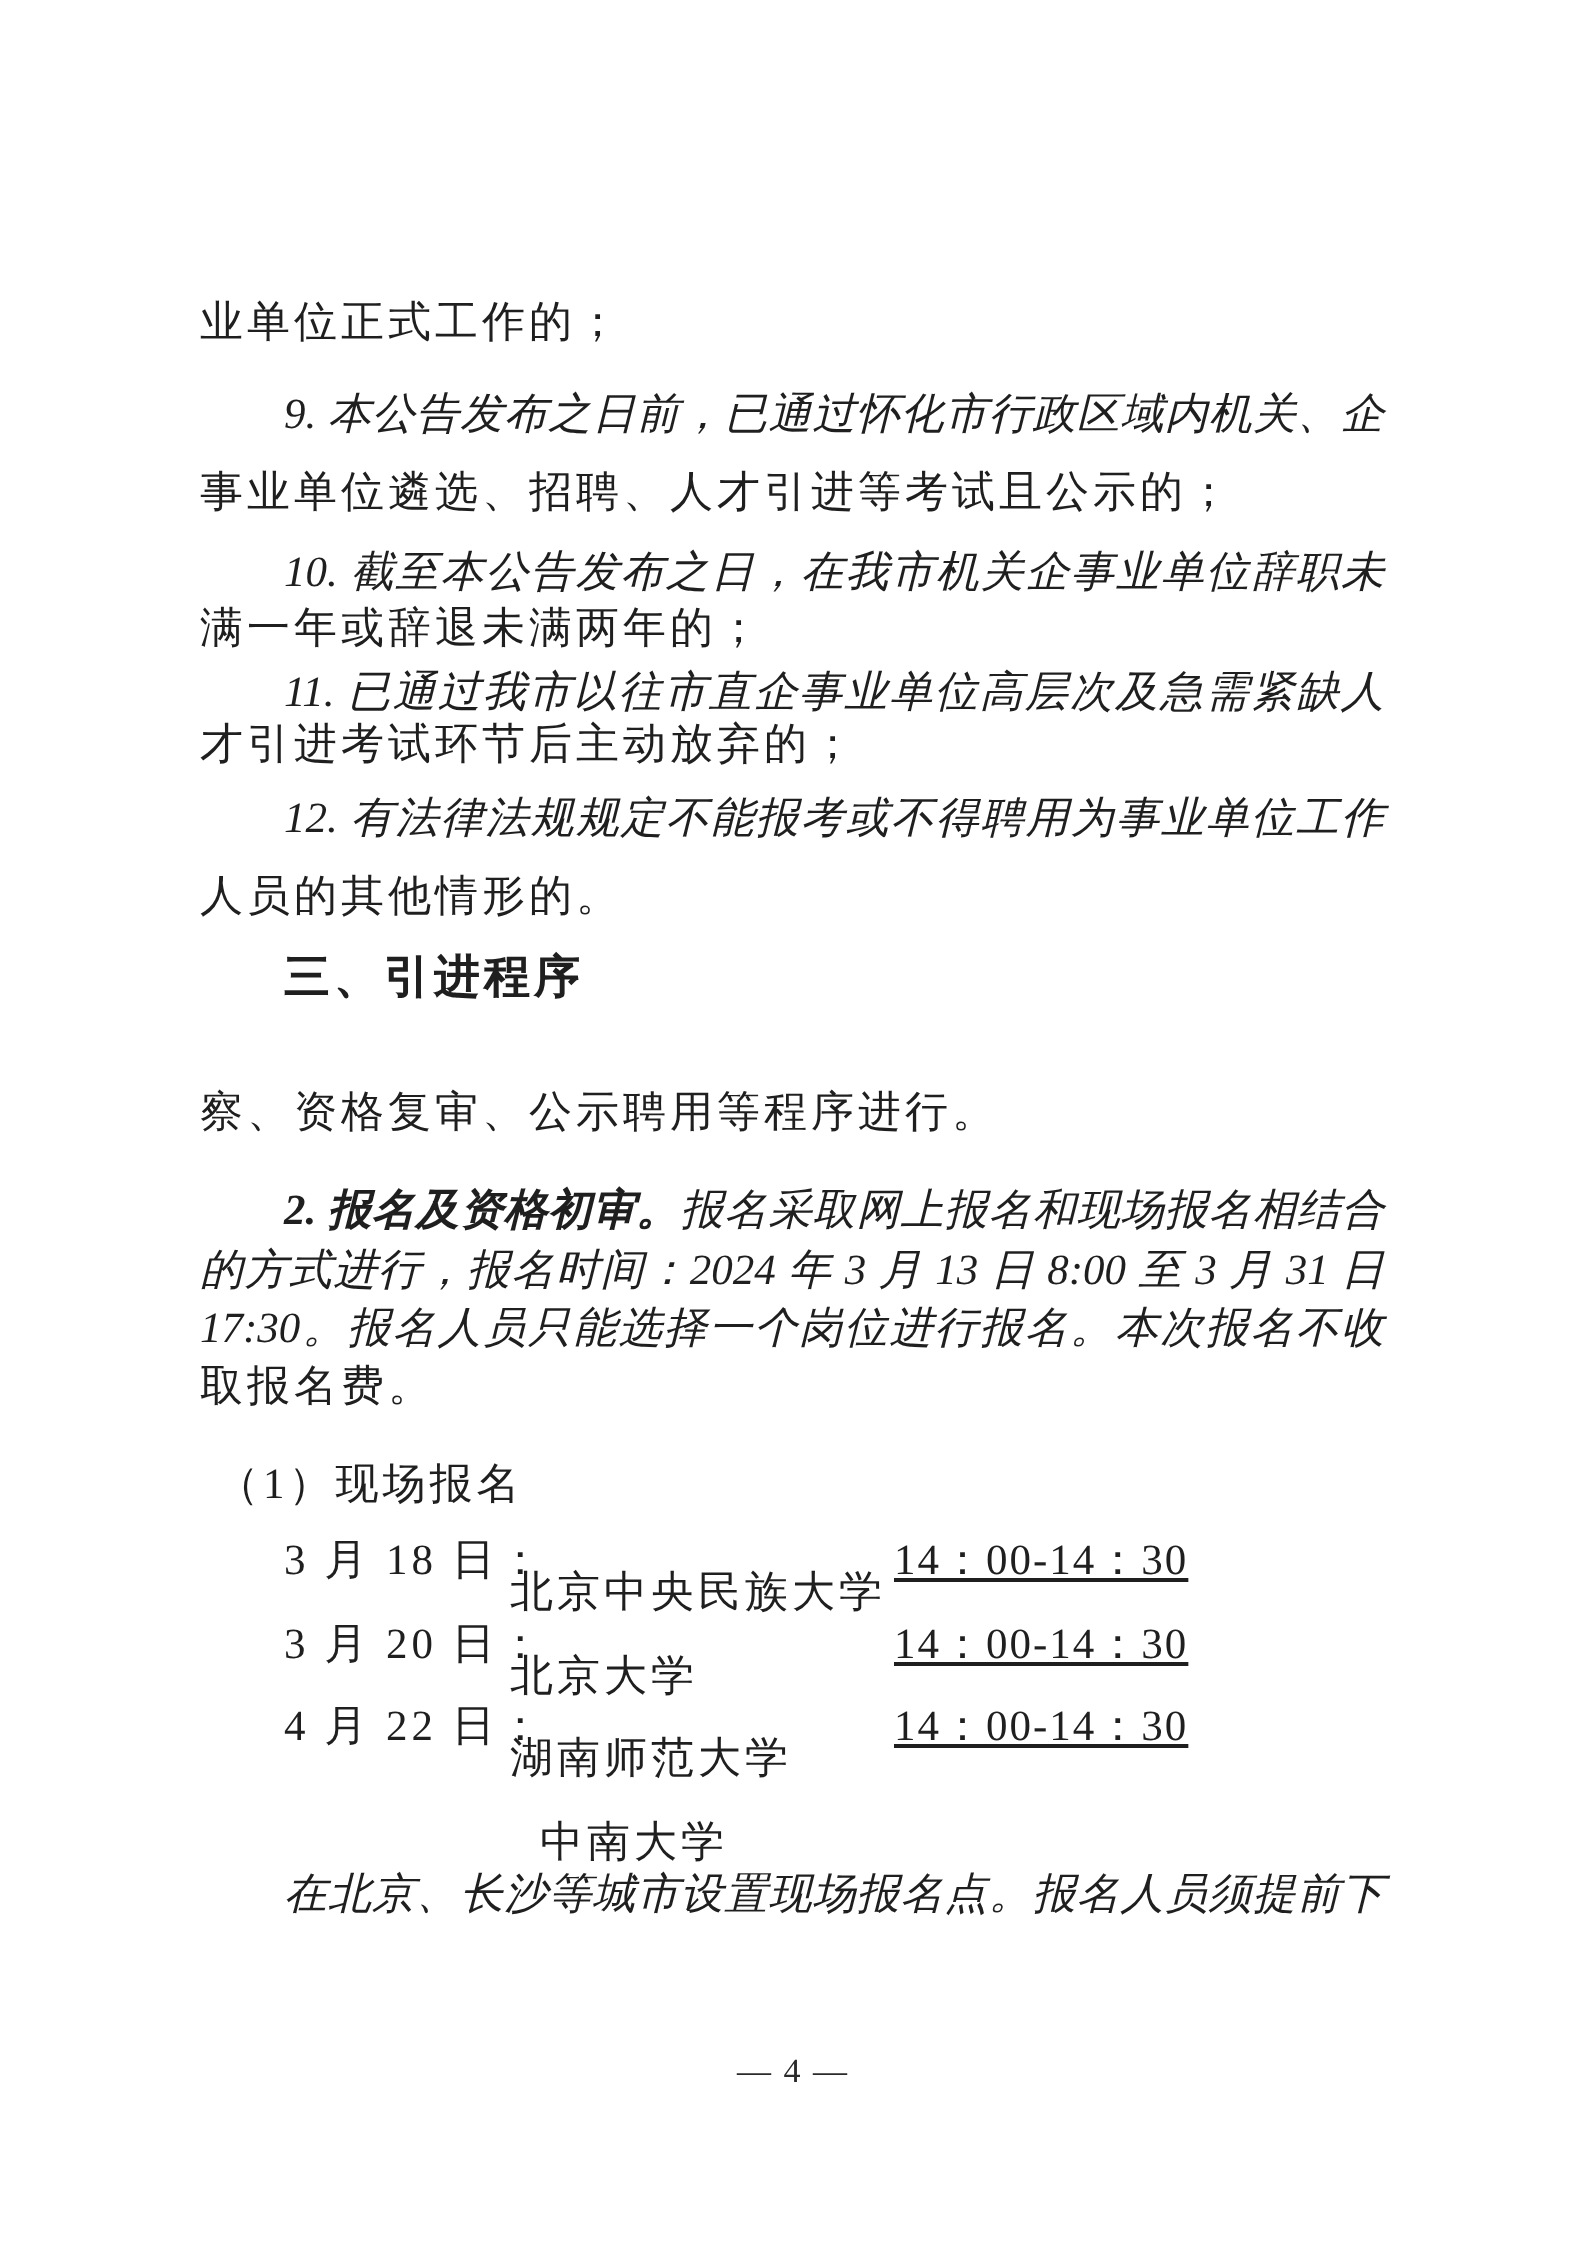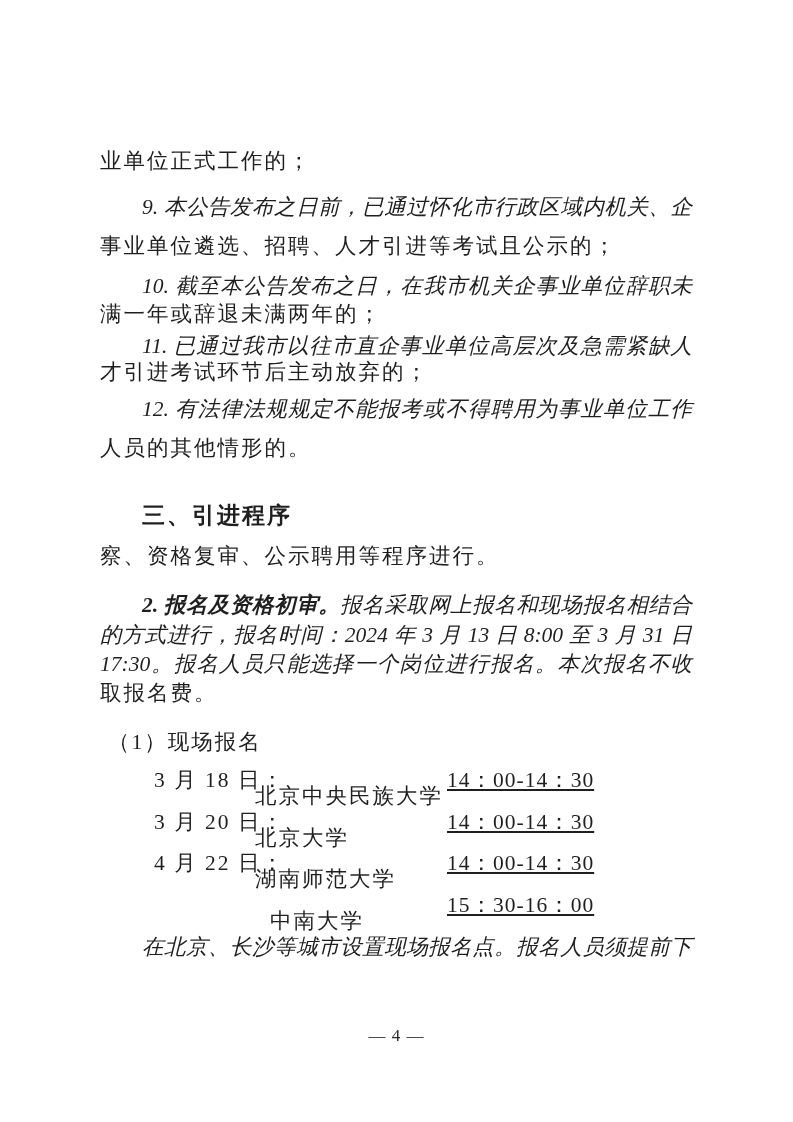--- a/index.html
+++ b/index.html
@@ -25,28 +25,27 @@
     letter-spacing:0;
     text-align:justify;
     text-align-last:justify;
     font-style:italic;
   }
   .ind42{padding-left:42px;}
   .ind14{padding-left:14px;}
   .ind8{padding-left:8px;}
   .bold{font-weight:bold;}
   .heading{
-    font-family:Liberation Mono, monospace;
+    font-family:Liberation Serif, serif;
     font-weight:bold;
     font-size:23px;
     letter-spacing:2px;
-    margin-top:28px;
   }
   .srow{position:absolute;left:100px;width:592px;height:30px;font-size:21.5px;line-height:30px;}
-  .srow .date{position:absolute;left:54px;letter-spacing:2px;white-space:nowrap;text-align:right;}
+  .srow .date{position:absolute;left:42px;letter-spacing:2px;white-space:nowrap;text-align:right;}
   .srow .place{position:absolute;left:155px;letter-spacing:2px;white-space:nowrap;margin-top:16px;}
   .srow .place.shift{left:170px;}
   .srow .time{position:absolute;left:347px;letter-spacing:1px;white-space:nowrap;text-decoration:underline;}
   .pagenum{
     position:absolute;
     left:0;top:1026px;width:793px;
     text-align:center;
     font-size:17px;
     letter-spacing:1px;
     color:#2a2a2a;
@@ -93,20 +92,19 @@
     <span class="time">14：00-14：30</span>
   </div>
   <div class="srow" style="top:848px">
     <span class="date">4 月 22 日：</span>
     <span class="place">湖南师范大学</span>
     <span class="time">14：00-14：30</span>
   </div>
   <div class="srow" style="top:890px">
     <span class="date"></span>
     <span class="place shift">中南大学</span>
-    <span class="time">15：30-16：00</span>
   </div>
 
   <div class="line just ind42" style="top:932px">在北京、长沙等城市设置现场报名点。报名人员须提前下</div>
 
   <div class="pagenum">— 4 —</div>
 
 </div>
 
 </body></html>

